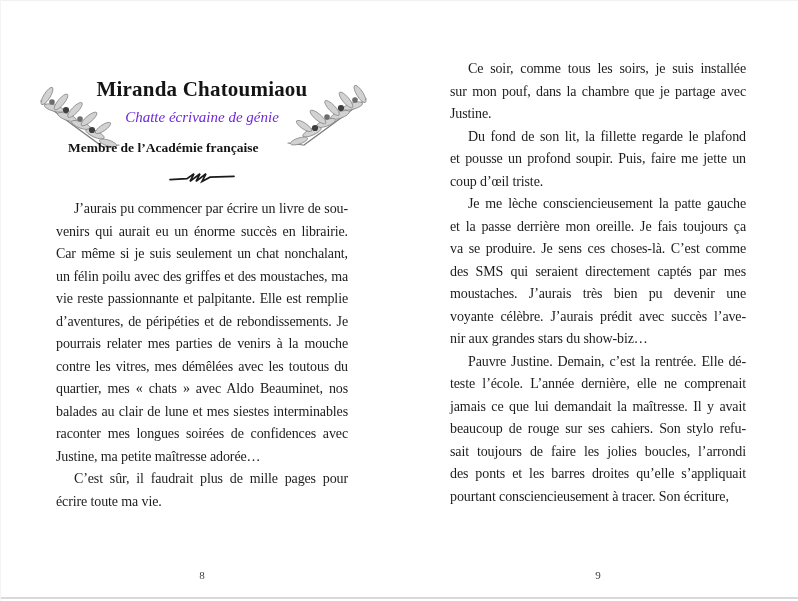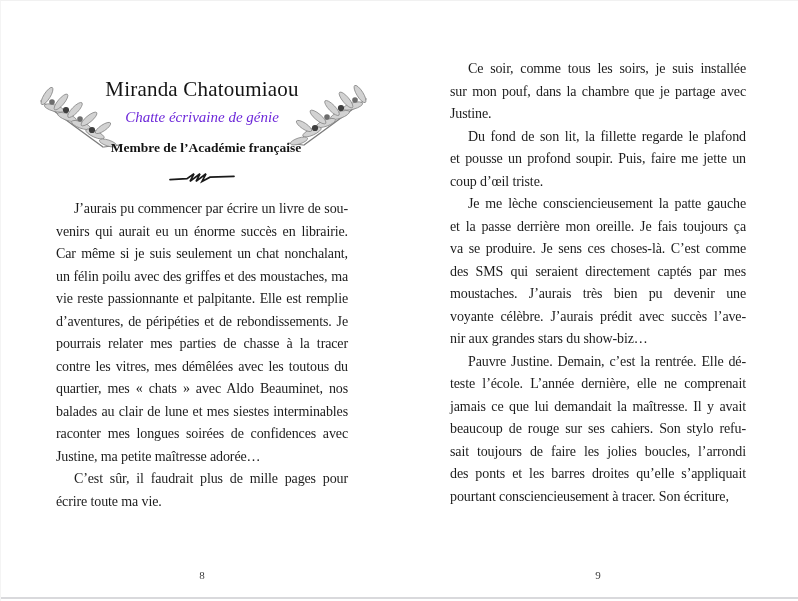--- a/index.html
+++ b/index.html
@@ -14,30 +14,30 @@
     border-left: 1px solid #f4f4f4;
   }
   
   .page-col { position: absolute; top: 0; height: 601px; }
   .page-col.left  { left: 55px;  width: 292px; }
   .page-col.right { left: 449px; width: 296px; }
 
   
   .author-name {
     position: absolute; top: 76px; left: 0; width: 100%;
-    text-align: center; font-size: 21px; font-weight: 400;
+    text-align: center; font-size: 21px; font-weight: 700;
     letter-spacing: 0.2px; color: #141414;
   }
   .author-role {
     position: absolute; top: 108px; left: 0; width: 100%;
     text-align: center; font-size: 15px; font-style: italic; color: #6d28d9;
   }
   .author-credential {
-    position: absolute; top: 139px; left: 4px; width: 100%;
-    text-align: center; font-size: 13.5px; font-weight: 700; color: #141414;
+    position: absolute; top: 139px; left: 12px; width: 100%;
+    font-size: 13.5px; font-weight: 700; color: #141414;
   }
   .divider-wrap {
     position: absolute; top: 171px; left: 0; width: 100%;
     text-align: center; line-height: 0;
   }
   
   .branch { position: absolute; width: 92px; height: 78px; }
   .branch.left  { left: 32px;  top: 86px; }
   .branch.right { left: 281px; top: 84px; transform: scaleX(-1); }
 
@@ -134,21 +134,21 @@
       </svg>
     </div>
 
     <div class="body-text">
         <div class="line first jl">J’aurais pu commencer par écrire un livre de sou-</div>
         <div class="line jl">venirs qui aurait eu un énorme succès en librairie.</div>
         <div class="line jl">Car même si je suis seulement un chat nonchalant,</div>
         <div class="line jl">un félin poilu avec des griffes et des moustaches, ma</div>
         <div class="line jl">vie reste passionnante et palpitante. Elle est remplie</div>
         <div class="line jl">d’aventures, de péripéties et de rebondissements. Je</div>
-        <div class="line jl">pourrais relater mes parties de chasse à la tracer</div>
+        <div class="line jl">pourrais relater mes parties de venirs à la mouche</div>
         <div class="line jl">contre les vitres, mes démêlées avec les toutous du</div>
         <div class="line jl">quartier, mes « chats » avec Aldo Beauminet, nos</div>
         <div class="line jl">balades au clair de lune et mes siestes interminables</div>
         <div class="line jl">raconter mes longues soirées de confidences avec</div>
         <div class="line">Justine, ma petite maîtresse adorée…</div>
         <div class="line first jl">C’est sûr, il faudrait plus de mille pages pour</div>
         <div class="line">écrire toute ma vie.</div>
       </div>
 
     <div class="page-number">8</div>

